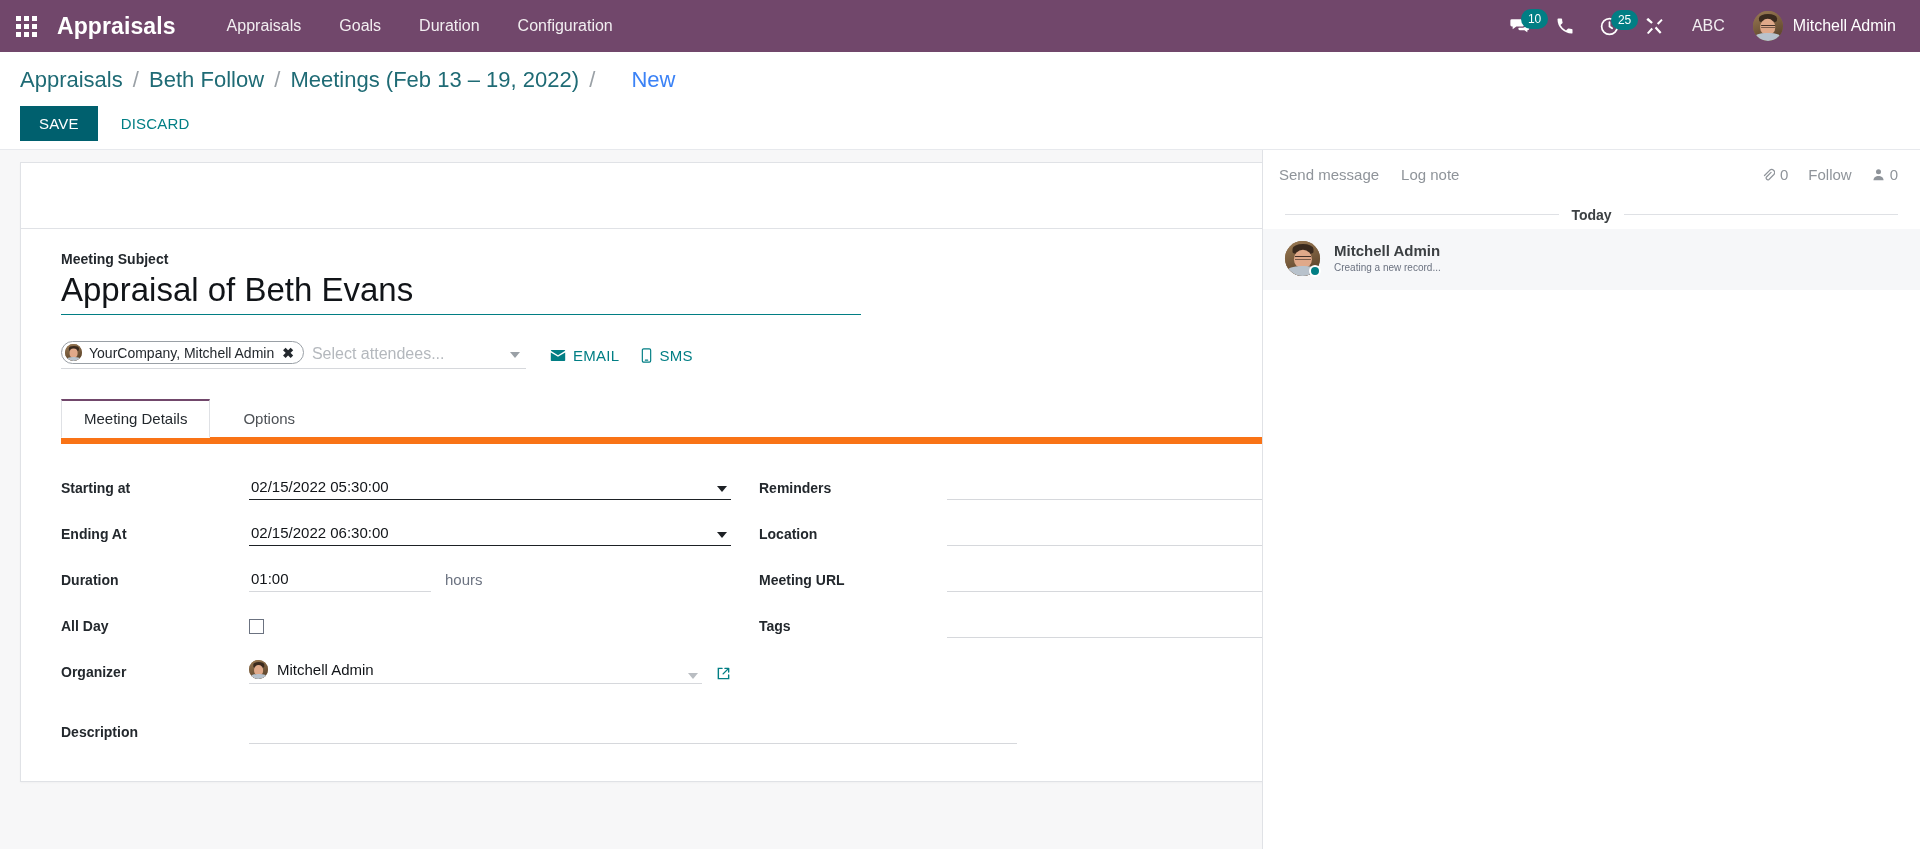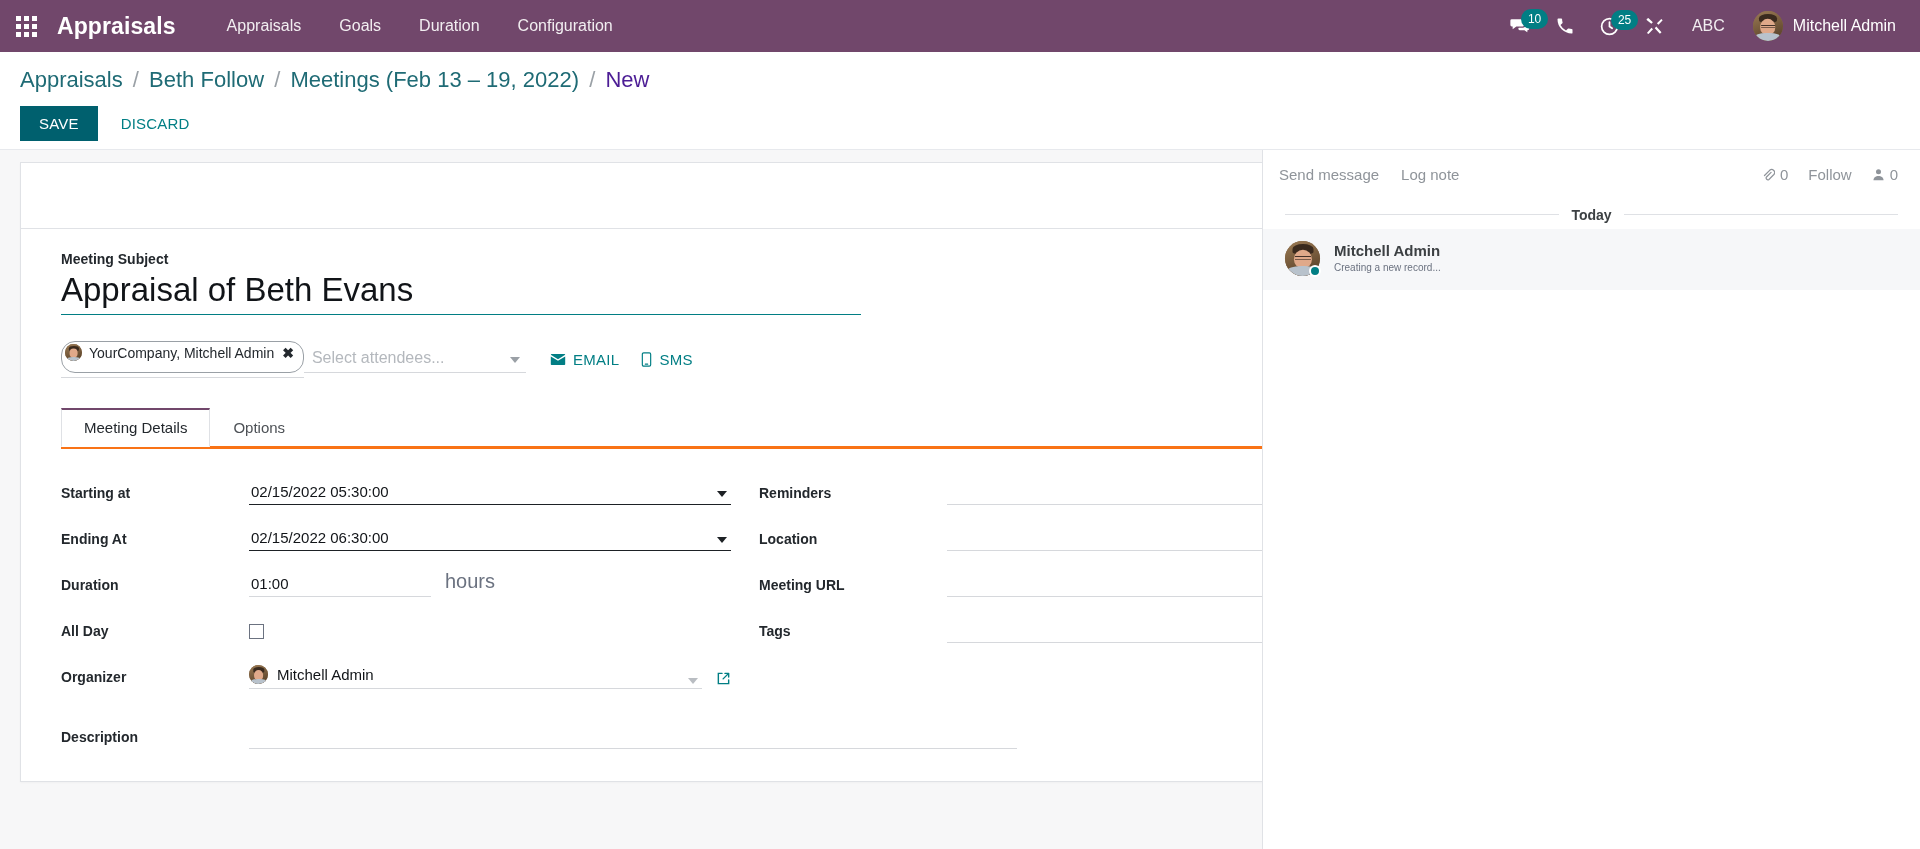--- a/index.html
+++ b/index.html
@@ -130,21 +130,21 @@
     border-bottom: 1px solid #e7e9ed;
   }
   .breadcrumb {
     font-size: 22px;
     color: #5a5a5a;
     margin-bottom: 12px;
     line-height: 1.25;
   }
   .breadcrumb .crumb-link { color: #1f6b75; cursor: pointer; }
   .breadcrumb .sep { color: #9aa0a6; margin: 0 4px; }
-  .breadcrumb .crumb-active { color: #4c1d95; }
+  .breadcrumb .crumb-active { color: #3b82f6; margin-left: 26px; }
 
   .cp-buttons { display: flex; align-items: center; gap: 8px; }
   .btn-save {
     background: #00606e;
     color: #ffffff;
     border: 1px solid #00606e;
     font-size: 15px;
     padding: 8px 18px;
     cursor: pointer;
     border-radius: 0;
@@ -236,21 +236,21 @@
     align-items: center;
     border-bottom: 1px solid #d6d8dc;
     padding-bottom: 4px;
   }
   .att-tag {
     display: inline-flex;
     align-items: center;
     gap: 7px;
     border: 1px solid #9aa0a6;
     border-radius: 14px;
-    padding: 2px 8px 11px 3px;
+    padding: 2px 8px 2px 3px;
     font-size: 14px;
     color: #23282d;
     background: #fff;
   }
   .att-tag .tag-x {
     font-size: 14px;
     color: #23282d;
     cursor: pointer;
     line-height: 1;
     font-weight: bold;
@@ -284,22 +284,23 @@
     color: #017e84;
     font-size: 15px;
     cursor: pointer;
     margin-left: 22px;
     letter-spacing: .3px;
   }
 
   
   .tabs {
     display: flex;
-    border-bottom: 3px solid #f97316;
+    border-bottom: 7px solid #f97316;
     margin-top: 30px;
+    gap: 10px;
   }
   .tab {
     font-size: 15px;
     padding: 10px 22px;
     cursor: pointer;
     color: #4d5156;
     border: 1px solid transparent;
     margin-bottom: -1px;
     background: transparent;
   }
@@ -355,21 +356,21 @@
     border-top: 6px solid #1d2125;
     cursor: pointer;
   }
   .caret-dn.muted { border-top-color: #b9bdc2; }
   .dur-wrap { display: flex; align-items: flex-end; gap: 14px; width: 100%; }
   .dur-input {
     border: none; border-bottom: 1px solid #d6d8dc;
     background: transparent; font-size: 15px; color: #111418;
     outline: none; padding: 2px 2px 4px 2px; width: 182px; font-family: inherit;
   }
-  .dur-unit { font-size: 20px; color: #6b7280; padding-bottom: 4px; }
+  .dur-unit { font-size: 15px; color: #6b7280; padding-bottom: 4px; }
   .chk {
     width: 15px; height: 15px;
     border: 1px solid #6b7280;
     background: #fff;
     cursor: pointer;
     display: inline-block;
     margin-bottom: 4px;
   }
   .org-wrap { display: flex; align-items: flex-end; width: 100%; }
   .org-field {

